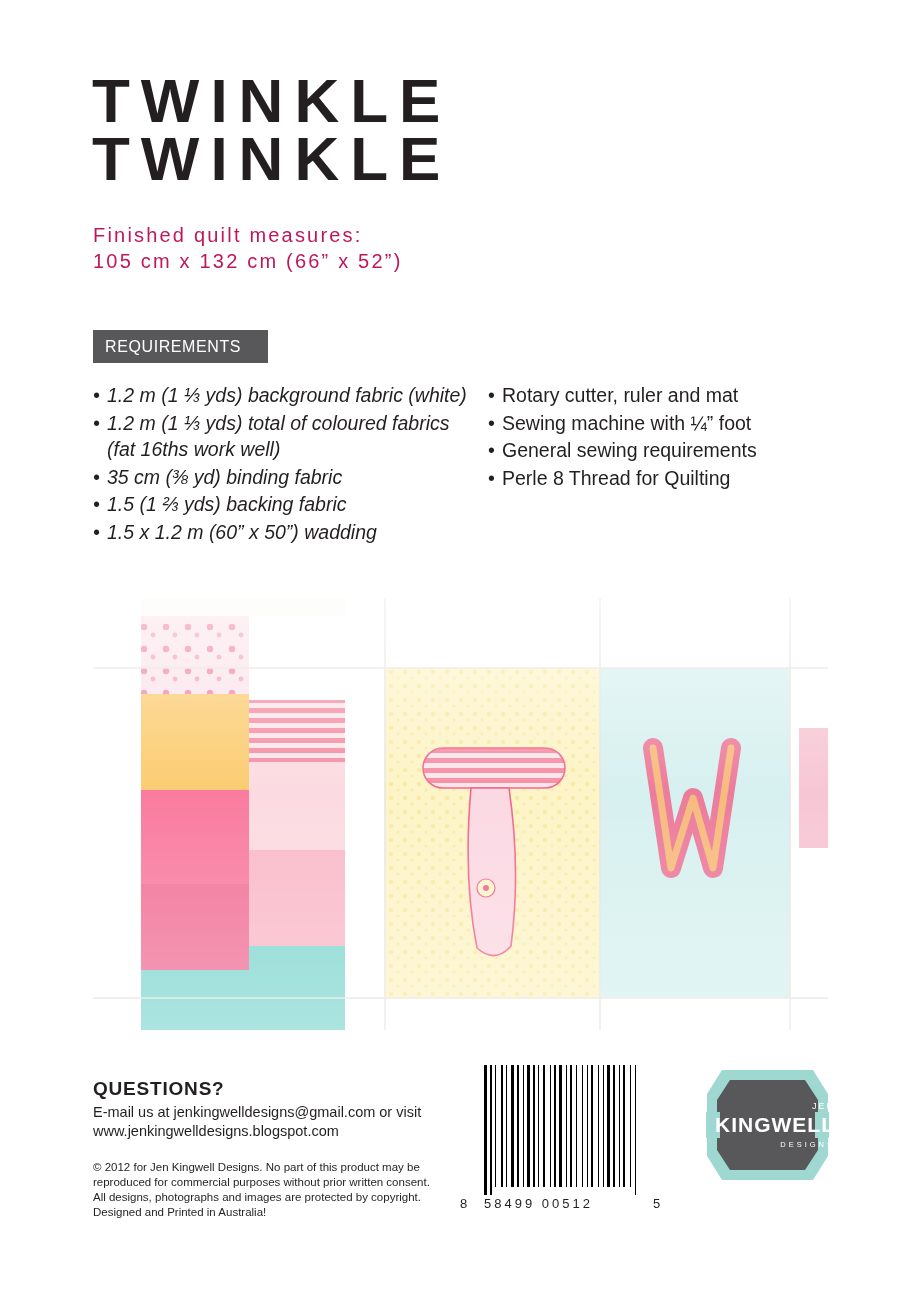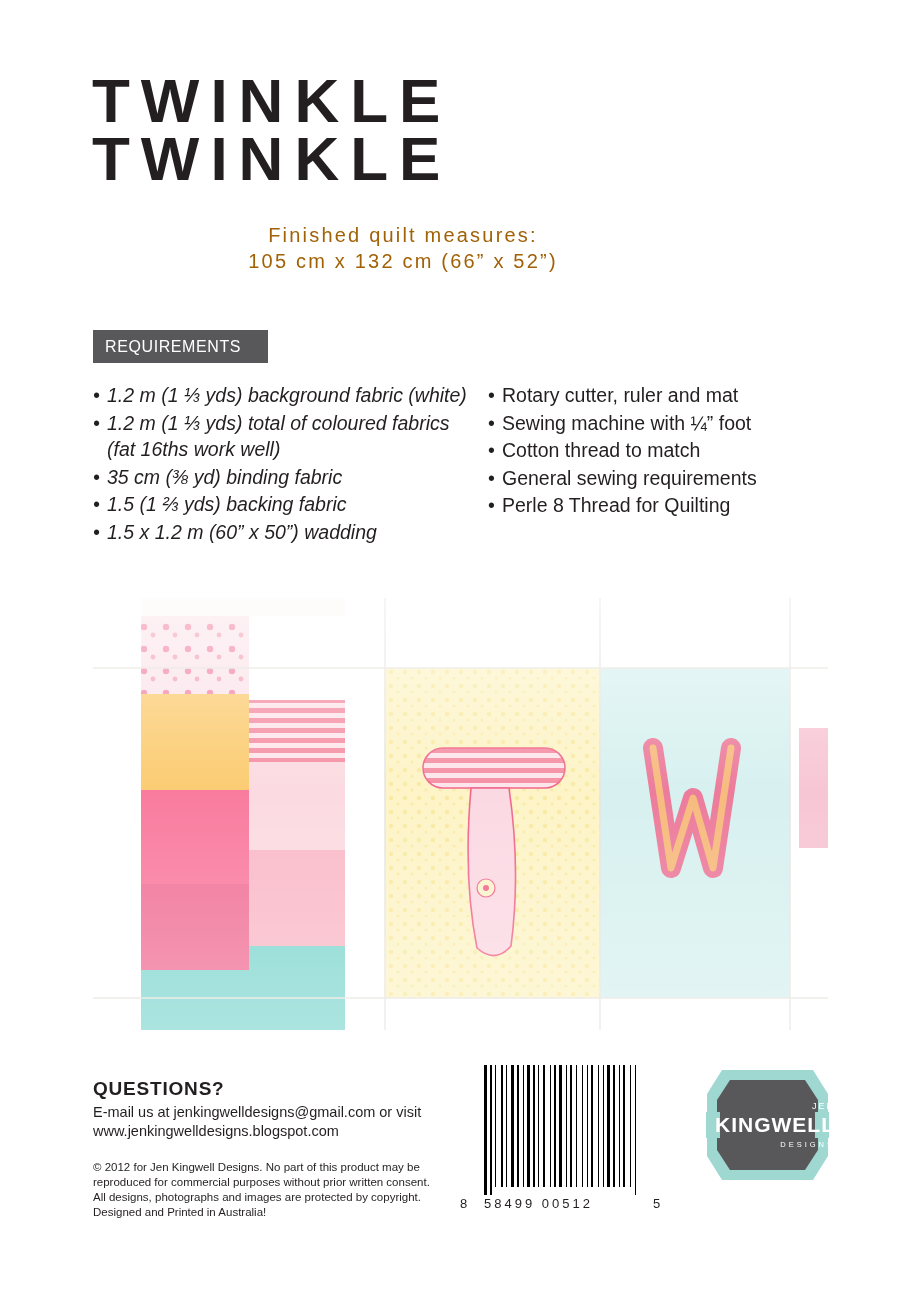--- a/index.html
+++ b/index.html
@@ -45,23 +45,22 @@
     position: absolute;
     left: 93px;
     top: 222px;
     width: 620px;
   }
   .measure-line {
     font-family: "Liberation Sans", sans-serif;
     font-size: 20px;
     line-height: 26px;
     letter-spacing: 2.2px;
-    color: #a16207;
+    color: #be185d;
     white-space: nowrap;
-    text-align: center;
   }
 
   
   .req-tab {
     position: absolute;
     left: 93px;
     top: 330px;
     width: 175px;
     height: 33px;
     background: #58585a;
@@ -218,21 +217,20 @@
     <div class="req-col left">
       <div class="req-item">1.2 m (1 ⅓ yds) background fabric (white)</div>
       <div class="req-item">1.2 m (1 ⅓ yds) total of coloured fabrics (fat 16ths work well)</div>
       <div class="req-item">35 cm (⅜ yd) binding fabric</div>
       <div class="req-item">1.5 (1 ⅔ yds) backing fabric</div>
       <div class="req-item">1.5 x 1.2 m (60” x 50”) wadding</div>
     </div>
     <div class="req-col right">
       <div class="req-item">Rotary cutter, ruler and mat</div>
       <div class="req-item">Sewing machine with ¼” foot</div>
-      <div class="req-item">Cotton thread to match</div>
       <div class="req-item">General sewing requirements</div>
       <div class="req-item">Perle 8 Thread for Quilting</div>
     </div>
   </div>
 
   <div class="photo">
     <svg width="735" height="432" viewBox="0 0 735 432" xmlns="http://www.w3.org/2000/svg">
       <defs>
         <linearGradient id="wash" x1="0" y1="0" x2="0" y2="1">
           <stop offset="0%" stop-color="#ffffff" stop-opacity="0.55"></stop>

